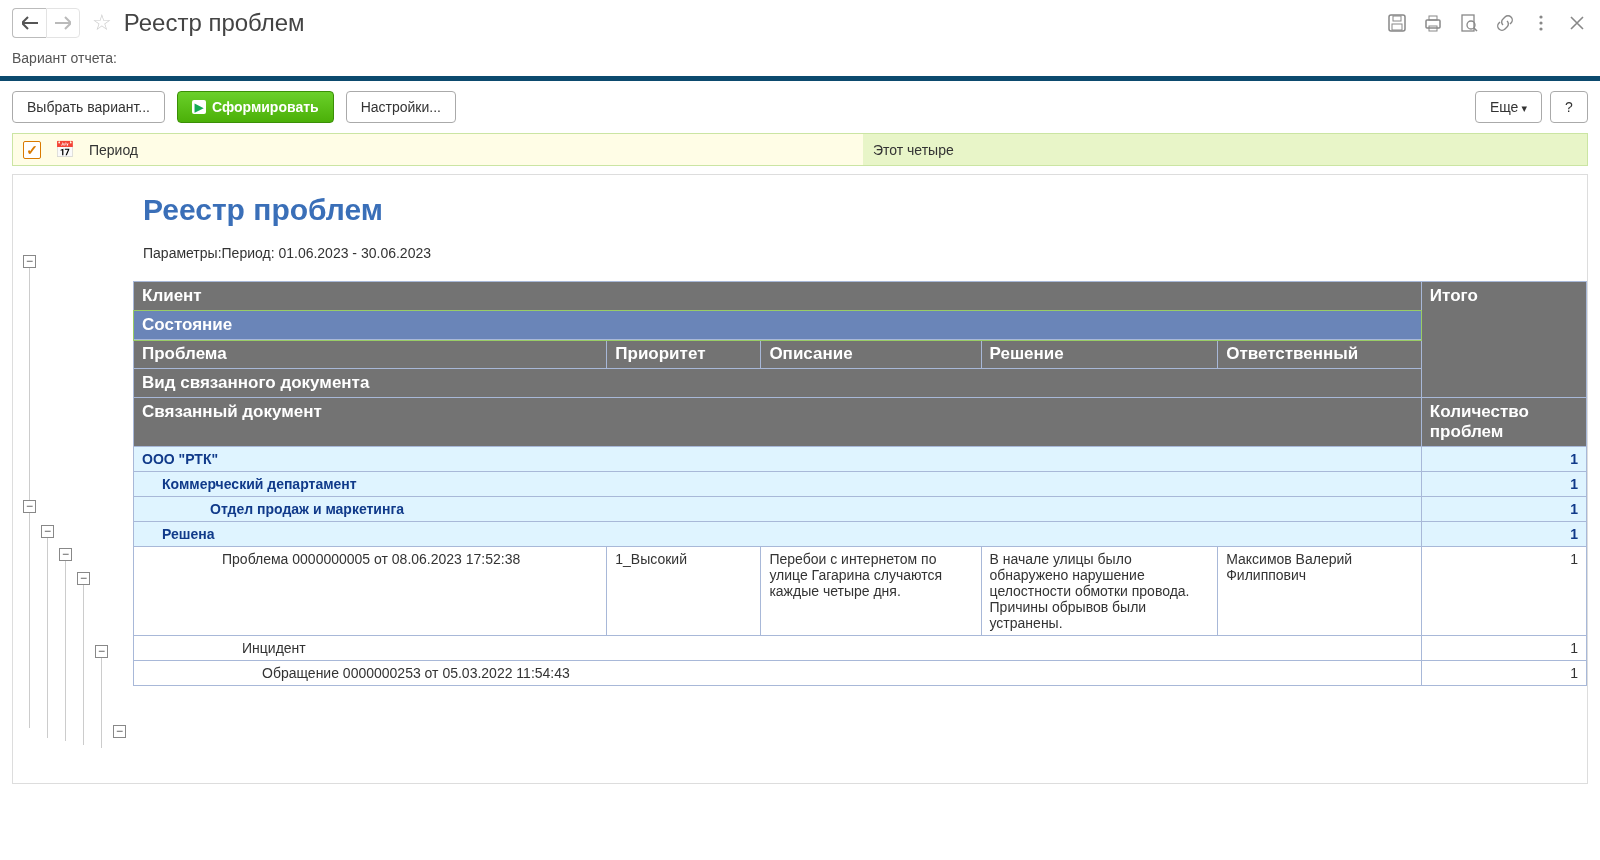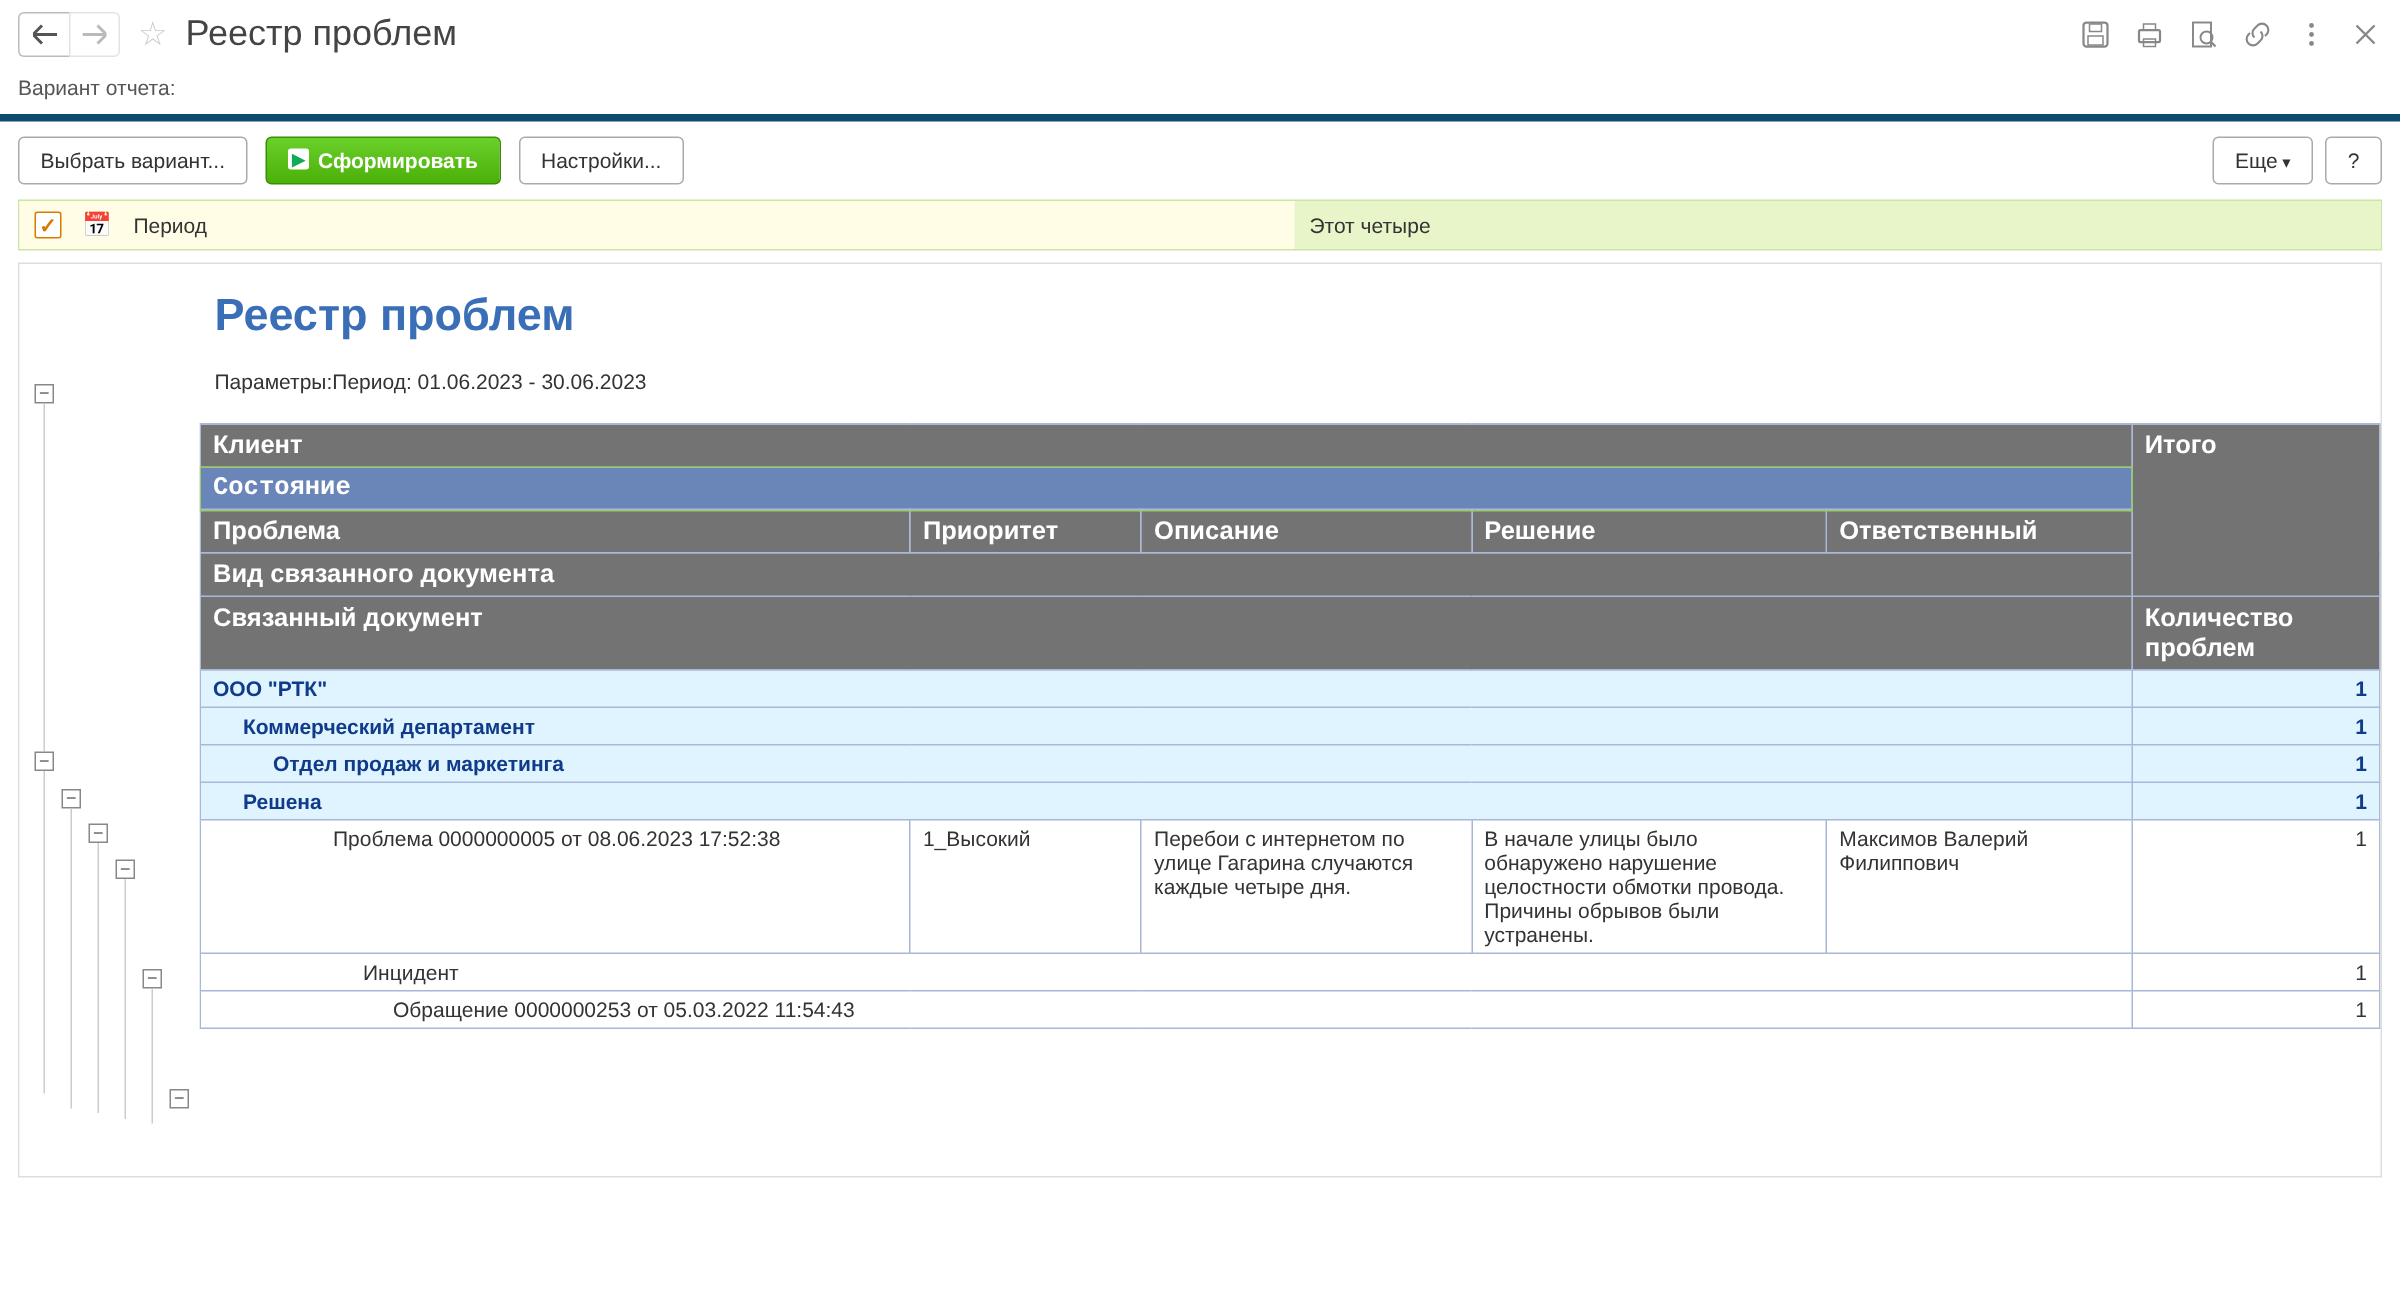--- a/index.html
+++ b/index.html
@@ -18,21 +18,21 @@
 .top-right .icon-btn { width: 22px; height: 22px; color: #888; cursor: pointer; display:flex; align-items:center; justify-content:center; }
 
 
 .variant-row { display: flex; align-items: center; padding: 4px 12px 10px; gap: 8px; border-bottom: 5px solid #0c4a6e; }
 .variant-row label { color: #555; }
 .variant-value { padding: 4px 8px; border-bottom: 1px solid #ddd; flex:1; color:#333; }
 
 
 .action-row { display: flex; align-items: center; padding: 10px 12px; gap: 12px; }
 .btn { padding: 7px 14px; border: 1px solid #aaa; border-radius: 4px; background: #fff; cursor: pointer; font-size: 14px; color: #333; }
-.btn-green { background: linear-gradient(#6ad02a, #4bb008); border-color: #3a8f06; color: #fff; font-weight: bold; display:flex; gap:6px; }
+.btn-green { background: linear-gradient(#6ad02a, #4bb008); border-color: #3a8f06; color: #fff; font-weight: bold; display:flex; align-items:center; gap:6px; }
 .btn-green::before { content: "▶"; font-size: 11px; color: #1a5; background:#fff; border-radius:2px; width:14px; height:14px; display:inline-flex; align-items:center; justify-content:center; }
 .action-right { margin-left: auto; display: flex; gap: 8px; }
 .btn-more::after { content: " ▾"; font-size: 11px; }
 
 
 .filter-bar { display: flex; align-items: stretch; margin: 0 12px 8px; border: 1px solid #cbe5a3; }
 .filter-cell { padding: 6px 10px; display: flex; align-items: center; }
 .filter-left { background: #fffde6; flex: 0 0 54%; gap: 14px; }
 .filter-right { background: #e8f5c8; flex: 1; }
 .checkbox { width: 18px; height: 18px; border: 1px solid #d97a00; border-radius: 2px; display: flex; align-items: center; justify-content: center; background: #fff; cursor:pointer; }
@@ -183,21 +183,21 @@
           <col class="col-resh">
           <col class="col-resp">
           <col class="col-itogo">
       </colgroup>
       <tbody>
           <tr>
         <td class="hdr" colspan="5">Клиент</td>
         <td class="hdr" rowspan="4">Итого</td>
       </tr>
       <tr>
-        <td class="hdr hdr-state" colspan="5" style="outline:1px solid #9c6;font-family:Liberation Mono, monospace;">Состояние</td>
+        <td class="hdr hdr-state" colspan="5" style="outline:1px solid #9c6;">Состояние</td>
       </tr>
       <tr>
         <td class="hdr">Проблема</td>
         <td class="hdr">Приоритет</td>
         <td class="hdr">Описание</td>
         <td class="hdr">Решение</td>
         <td class="hdr">Ответственный</td>
       </tr>
       <tr>
         <td class="hdr" colspan="5">Вид связанного документа</td>
@@ -209,21 +209,21 @@
 
       <tr class="group-row">
         <td colspan="5">ООО "РТК"</td>
         <td class="count">1</td>
       </tr>
       <tr class="group-row">
         <td colspan="5" style="padding-left:28px">Коммерческий департамент</td>
         <td class="count">1</td>
       </tr>
       <tr class="group-row">
-        <td colspan="5" style="padding-left:48px">Отдел продаж и маркетинга</td>
+        <td colspan="5" style="padding-left:76px">Отдел продаж и маркетинга</td>
         <td class="count">1</td>
       </tr>
       <tr class="group-row">
         <td colspan="5" style="padding-left:28px">Решена</td>
         <td class="count">1</td>
       </tr>
       <tr class="data-row">
         <td style="padding-left:88px">Проблема 0000000005 от 08.06.2023 17:52:38</td>
         <td>1_Высокий</td>
         <td>Перебои с интернетом по улице Гагарина случаются каждые четыре дня.</td>

